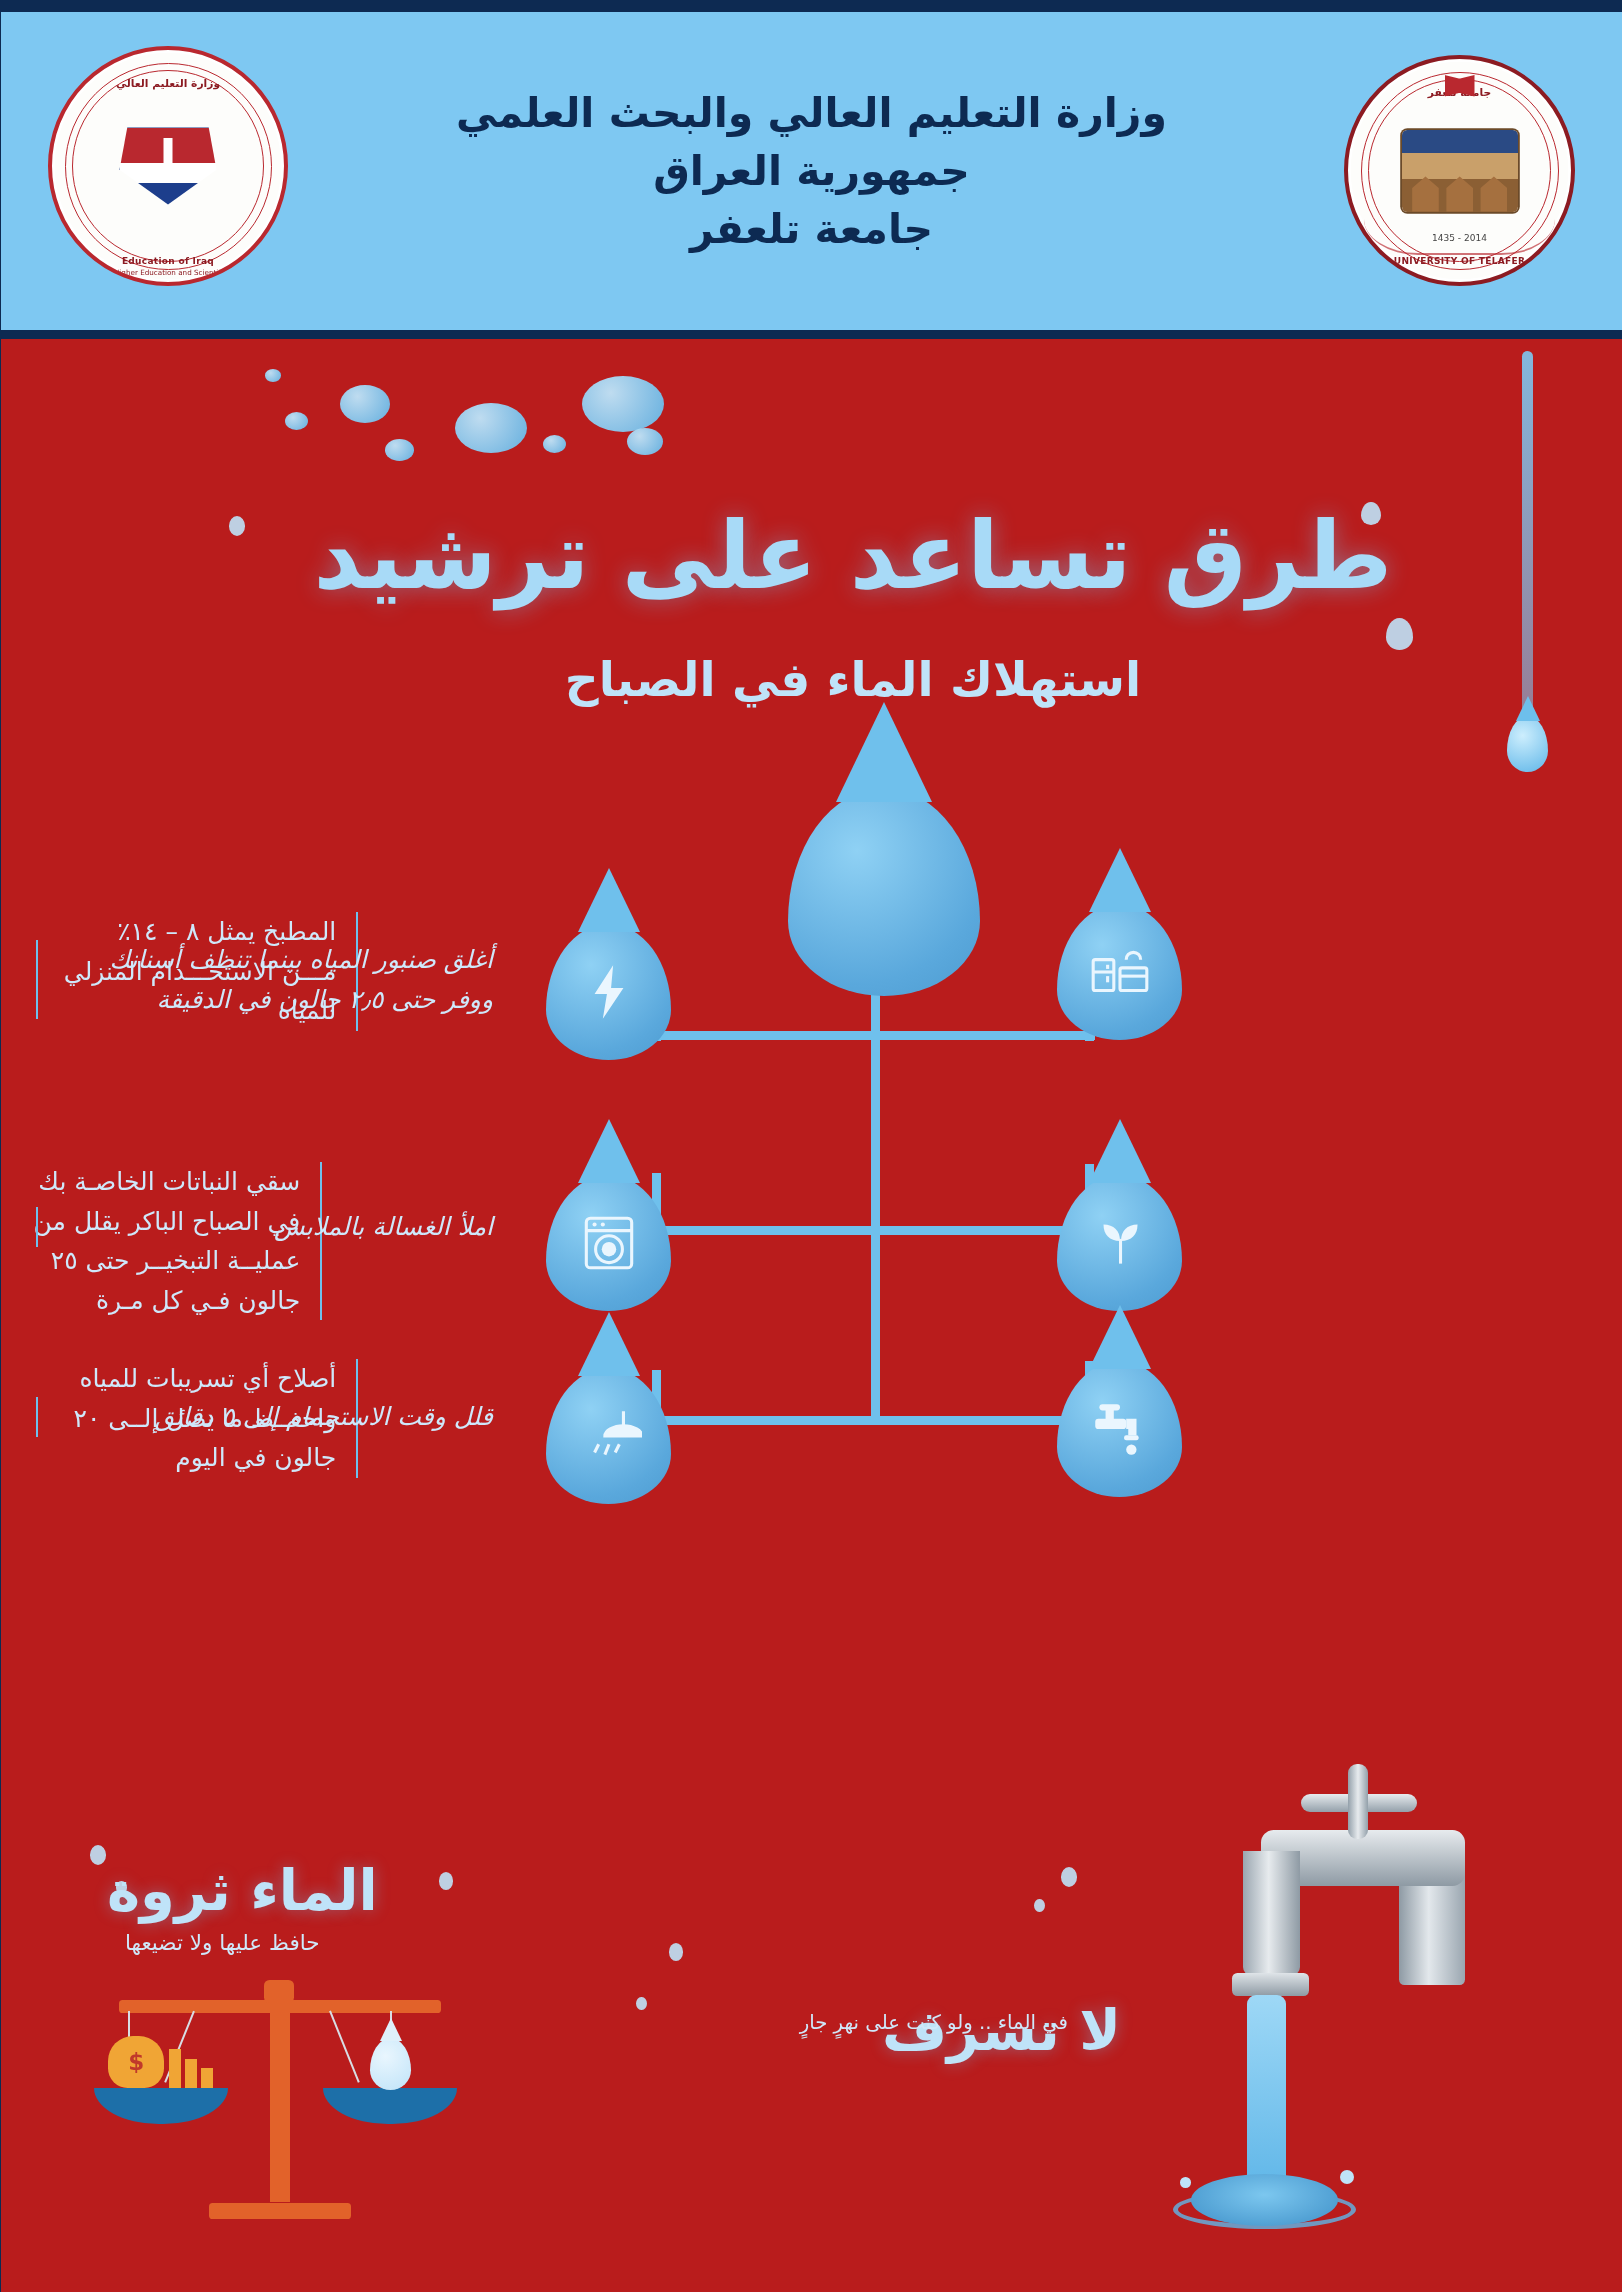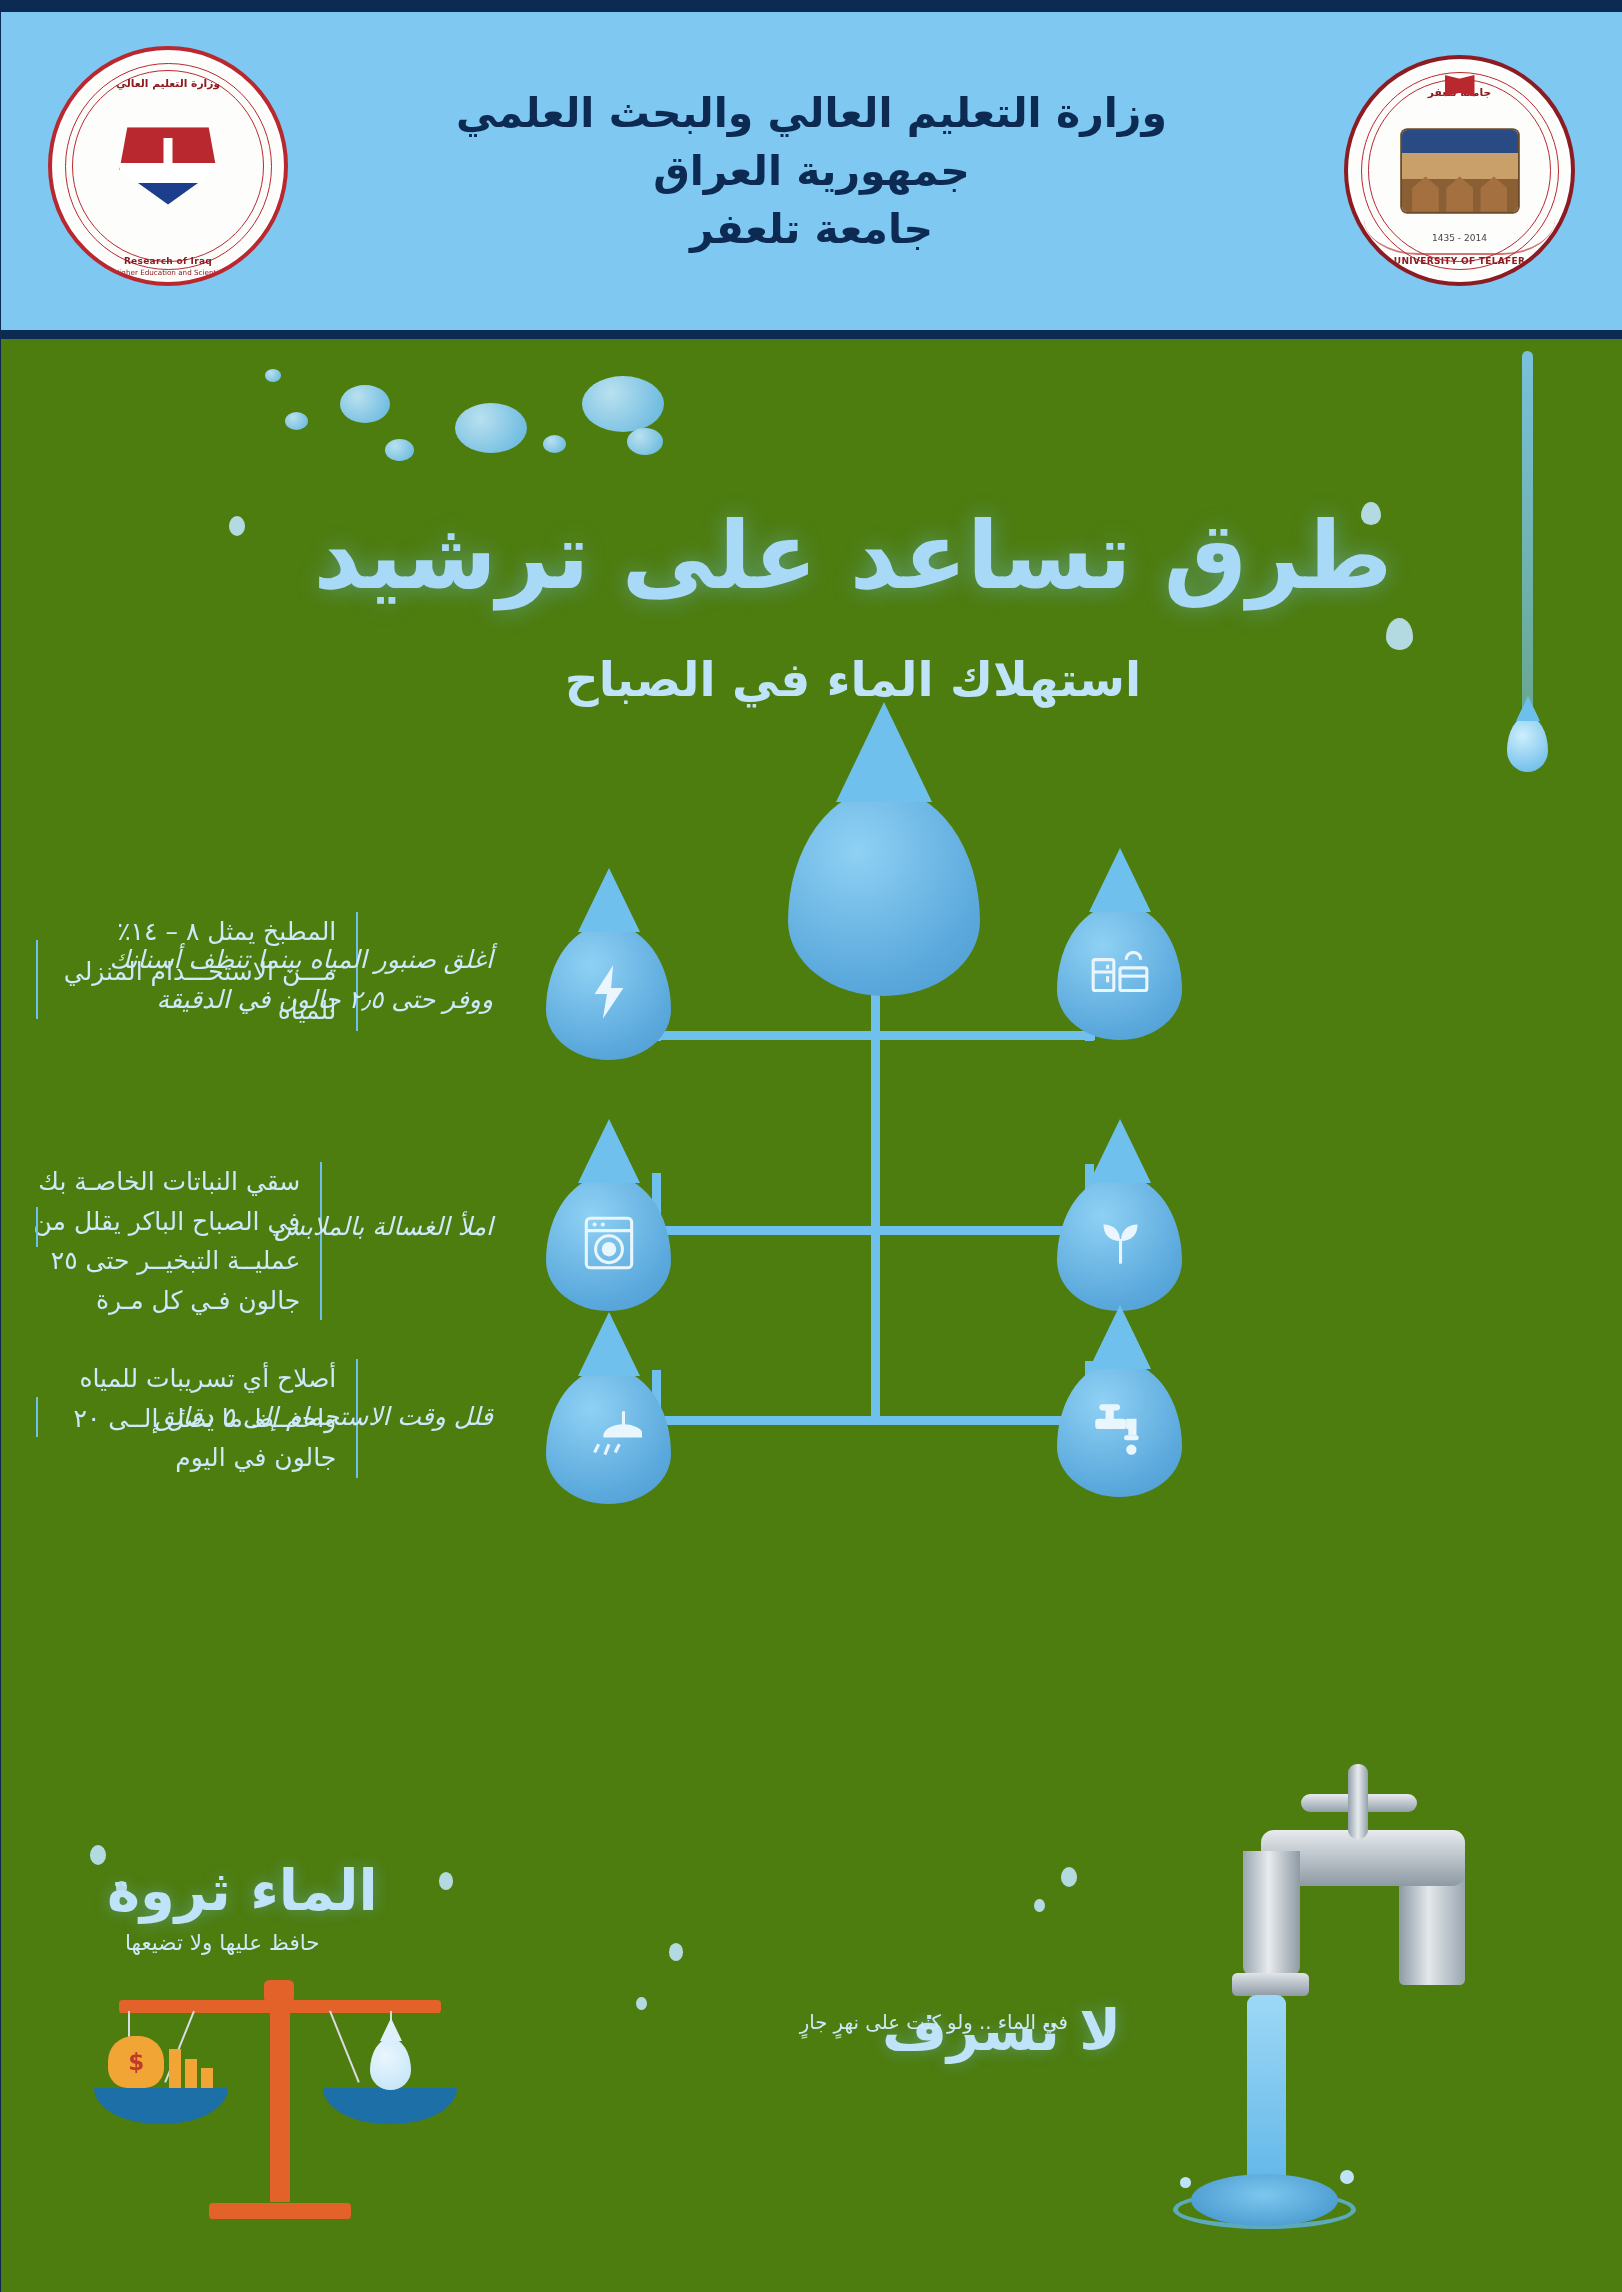--- a/index.html
+++ b/index.html
@@ -5,21 +5,21 @@
   * { box-sizing: border-box; margin: 0; padding: 0; }
   html, body {
     width: 1623px; height: 2293px;
     background: #0d2a52;
     font-family: "DejaVu Sans", "Liberation Sans", sans-serif;
     overflow: hidden;
   }
   #poster {
     position: relative;
     width: 1623px; height: 2293px;
-    background: #4d7c0f;
+    background: #b91c1c;
     overflow: hidden;
   }
 
   
   .header-band {
     position: absolute; top: 0; left: 0;
     width: 1623px; height: 339px;
     background: #7ec8f2;
     border-top: 12.5px solid #0d2a52;
     border-bottom: 9px solid #0d2a52;
@@ -322,21 +322,21 @@
 
   <div class="header-band">
     <div class="header-inner">
 
       <div class="logo-left">
         <div class="seal iraq">
           <div class="seal-ring"></div>
           <div class="seal-ring2"></div>
           <div class="seal-arabic">وزارة التعليم العالي</div>
           <div class="iraq-emblem"></div>
-          <div class="seal-caption">Research of Iraq</div>
+          <div class="seal-caption">Education of Iraq</div>
           <div class="seal-caption2">Ministry of Higher Education and Scientific Research</div>
         </div>
       </div>
 
       <div class="header-title">
         <div>وزارة التعليم العالي والبحث العلمي</div>
         <div>جمهورية العراق</div>
         <div>جامعة تلعفر</div>
       </div>
 

